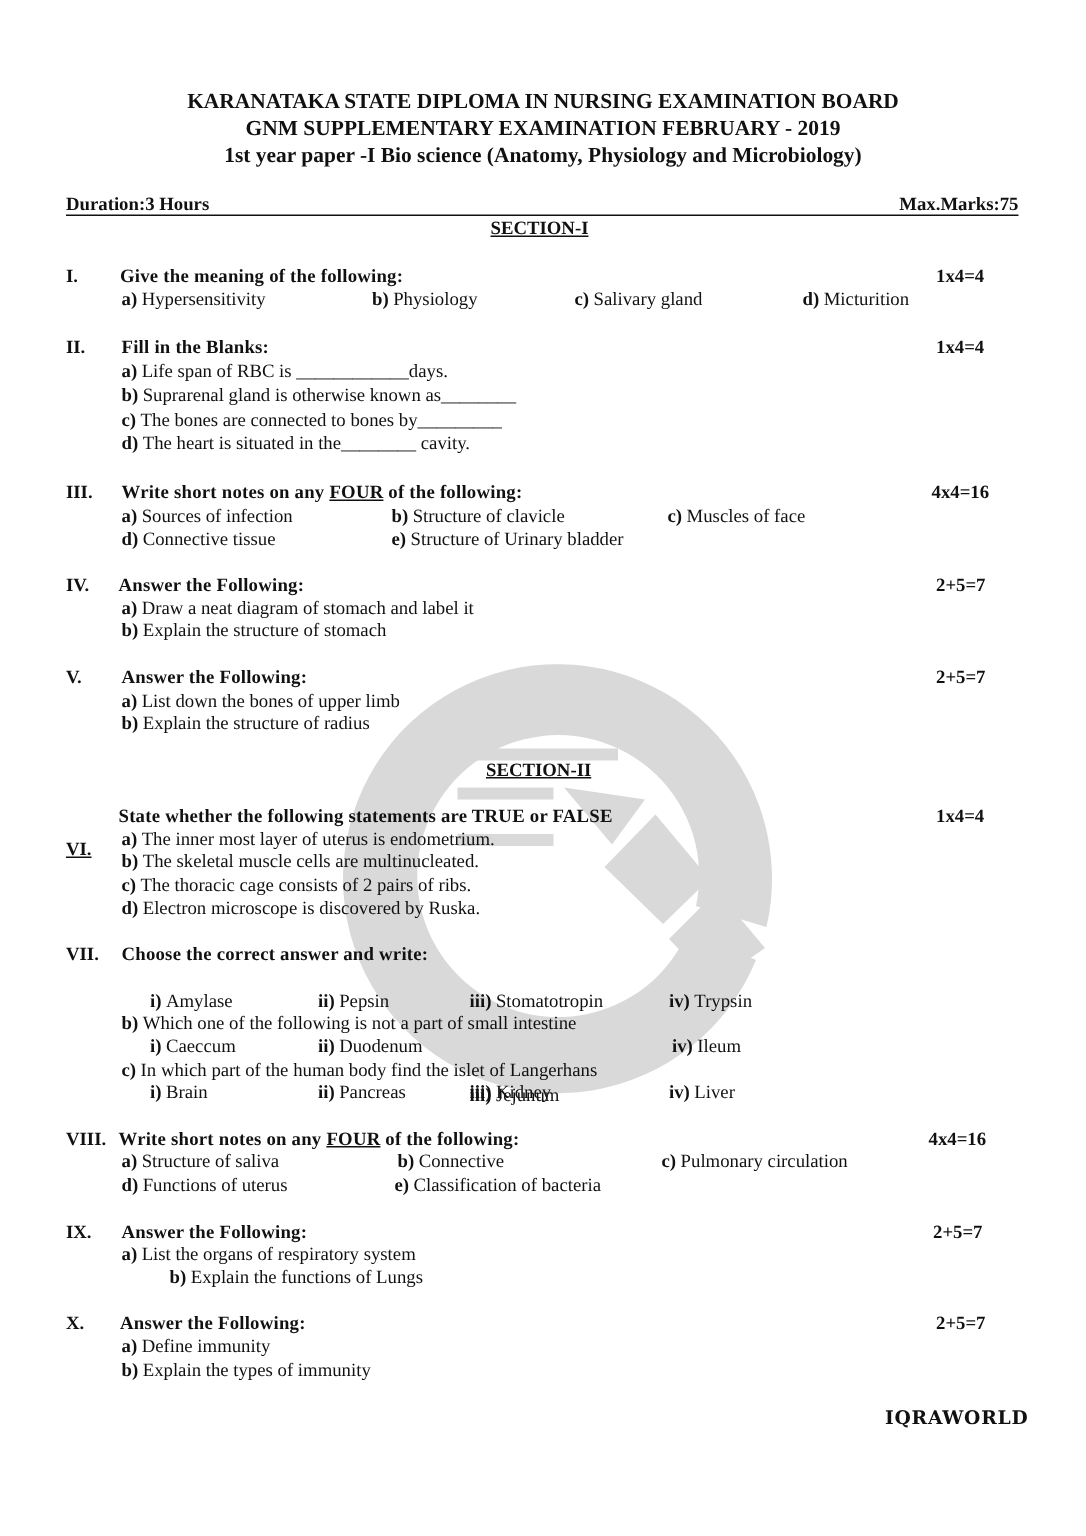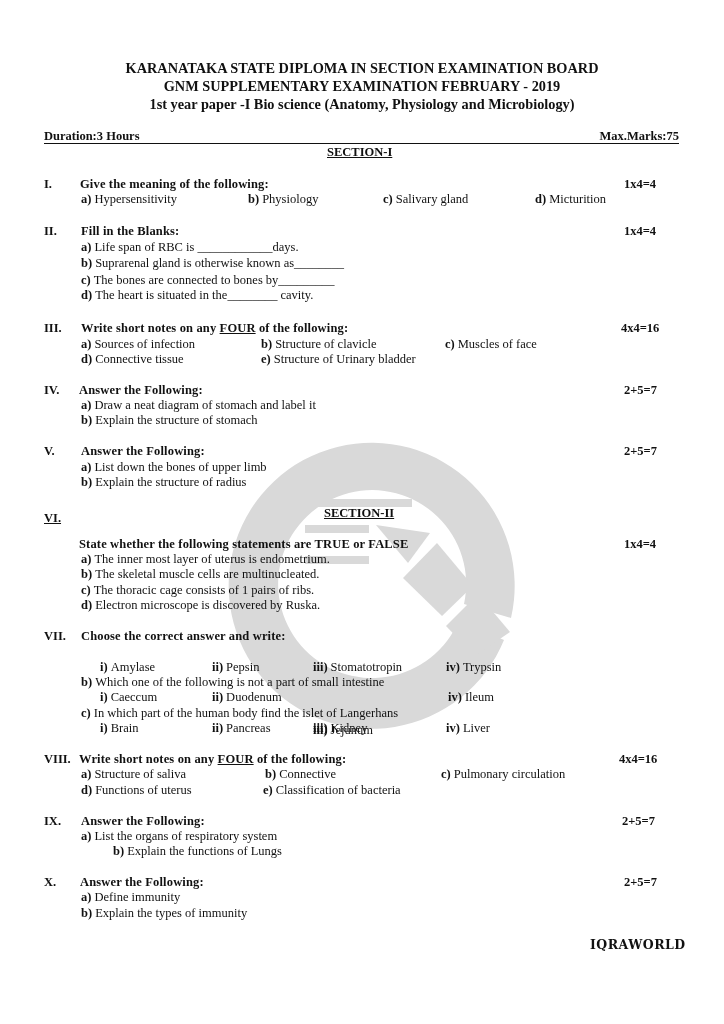--- a/index.html
+++ b/index.html
@@ -38,21 +38,21 @@
 
     <polygon points="376,525 430,533 408,563"></polygon>
 
     <polygon points="403,578 437,543 473,586 442,616"></polygon>
     <polygon points="446,626 478,594 510,632 475,656"></polygon>
   </g>
 </svg>
 
 <div class="page">
 
-  <div class="abs hdr" style="top:60px;">KARANATAKA STATE DIPLOMA IN SECTION EXAMINATION BOARD</div>
+  <div class="abs hdr" style="top:60px;">KARANATAKA STATE DIPLOMA IN NURSING EXAMINATION BOARD</div>
   <div class="abs hdr" style="top:78px;">GNM SUPPLEMENTARY EXAMINATION FEBRUARY - 2019</div>
   <div class="abs hdr" style="top:96px;">1st year paper -I Bio science (Anatomy, Physiology and Microbiology)</div>
 
   <div class="abs meta" style="left:44px; top:129px;">Duration:3 Hours</div>
   <div class="abs meta" style="right:45px; top:129px;">Max.Marks:75</div>
   <div class="durline"></div>
 
   <div class="abs section" style="left:327px; top:145px;">SECTION-I</div>
 
   <div class="abs qnum" style="left:44px; top:177px;">I.</div>
@@ -87,26 +87,26 @@
   <div class="abs item" style="left:81px; top:413px;"><b>b)</b><span>Explain the structure of stomach</span></div>
 
   <div class="abs qnum" style="left:44px; top:444px;">V.</div>
   <div class="abs qtitle" style="left:81px; top:444px;">Answer the Following:</div>
   <div class="abs marks" style="left:624px; top:444px;">2+5=7</div>
   <div class="abs item" style="left:81px; top:460px;"><b>a)</b><span>List down the bones of upper limb</span></div>
   <div class="abs item" style="left:81px; top:475px;"><b>b)</b><span>Explain the structure of radius</span></div>
 
   <div class="abs section" style="left:324px; top:506px;">SECTION-II</div>
 
-  <div class="abs qnum" style="left:44px; top:511px;text-decoration:underline;">VI.</div>
+  <div class="abs qnum" style="left:44px; top:559px;text-decoration:underline;">VI.</div>
   <div class="abs qtitle" style="left:79px; top:537px;">State whether the following statements are TRUE or FALSE</div>
   <div class="abs marks" style="left:624px; top:537px;">1x4=4</div>
   <div class="abs item" style="left:81px; top:552px;"><b>a)</b><span>The inner most layer of uterus is endometrium.</span></div>
   <div class="abs item" style="left:81px; top:567px;"><b>b)</b><span>The skeletal muscle cells are multinucleated.</span></div>
-  <div class="abs item" style="left:81px; top:583px;"><b>c)</b><span>The thoracic cage consists of 1 pairs of ribs.</span></div>
+  <div class="abs item" style="left:81px; top:583px;"><b>c)</b><span>The thoracic cage consists of 2 pairs of ribs.</span></div>
   <div class="abs item" style="left:81px; top:598px;"><b>d)</b><span>Electron microscope is discovered by Ruska.</span></div>
 
   <div class="abs qnum" style="left:44px; top:629px;">VII.</div>
   <div class="abs qtitle" style="left:81px; top:629px;">Choose the correct answer and write:</div>
 
   <div class="abs item" style="left:100px; top:660px;"><b>i)</b><span>Amylase</span></div>
   <div class="abs item" style="left:212px; top:660px;"><b>ii)</b><span>Pepsin</span></div>
   <div class="abs item" style="left:313px; top:660px;"><b>iii)</b><span>Stomatotropin</span></div>
   <div class="abs item" style="left:446px; top:660px;"><b>iv)</b><span>Trypsin</span></div>
 

